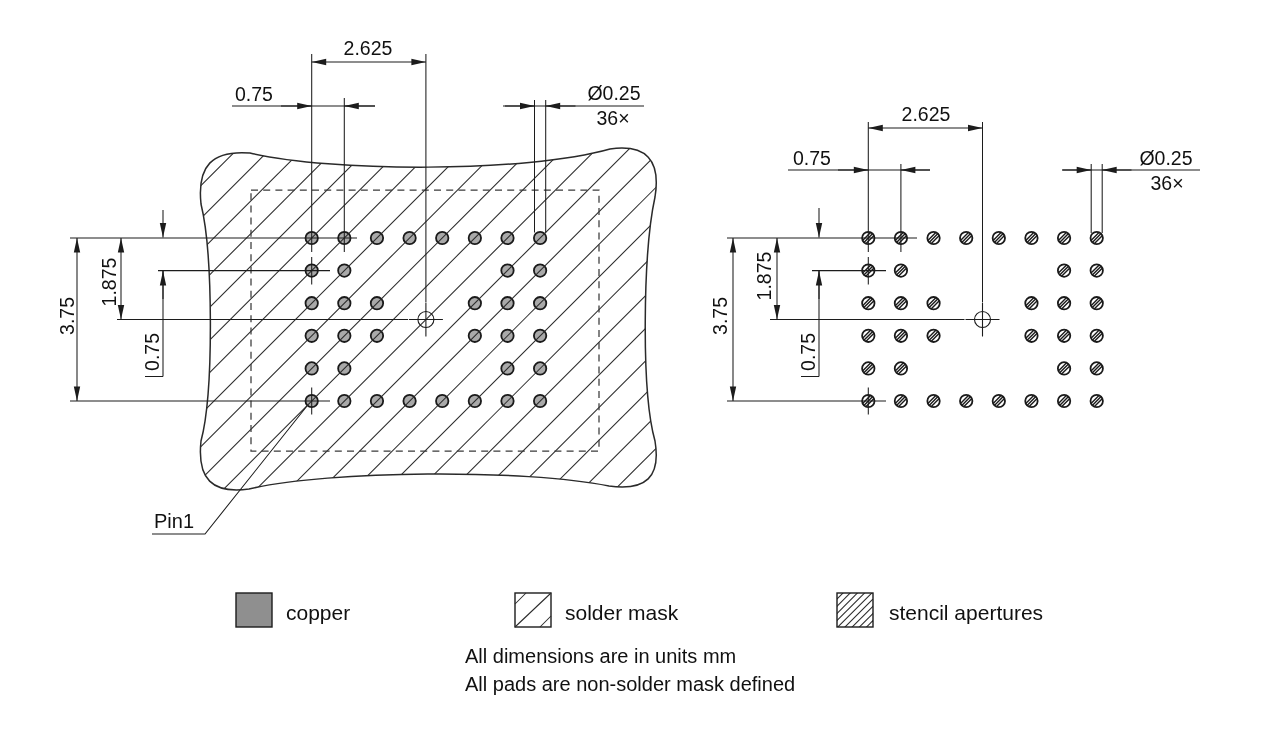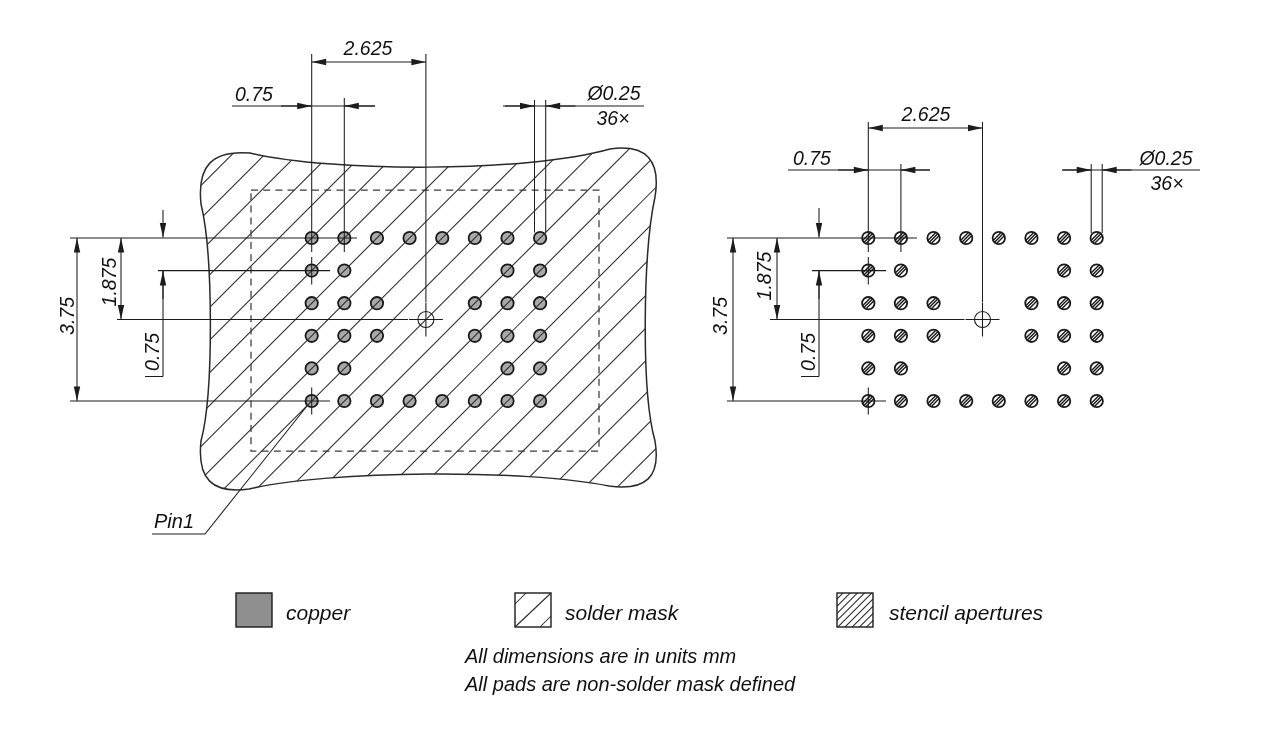--- a/index.html
+++ b/index.html
@@ -1,16 +1,16 @@
 <!DOCTYPE html>
 <html><head>
 <meta charset="utf-8">
 <style>
   html,body{margin:0;padding:0;background:#ffffff;}
-  .stage{position:relative;width:1280px;height:730px;background:#ffffff;overflow:hidden;font-style:italic;}
+  .stage{position:relative;width:1280px;height:730px;background:#ffffff;overflow:hidden;}
   svg{display:block;font-family:"Liberation Sans","DejaVu Sans",sans-serif;}
   .ln{stroke:#1c1c1c;stroke-width:1.05;fill:none;}
   .blob{fill:#ffffff;stroke:#2a2a2a;stroke-width:1.5;}
   .hatch{stroke:#2a2a2a;stroke-width:1.05;}
   .dashed{stroke:#3a3a3a;stroke-width:1.25;fill:none;stroke-dasharray:7 5.2;}
   .dim-text{font-size:19.5px;fill:#111111;}
   .note-text{font-size:20px;fill:#111111;}
   .legend-text{font-size:21px;fill:#111111;}
   .pin1-text{font-size:20px;fill:#111111;}
   .swatch{stroke:#1c1c1c;stroke-width:1.4;}

